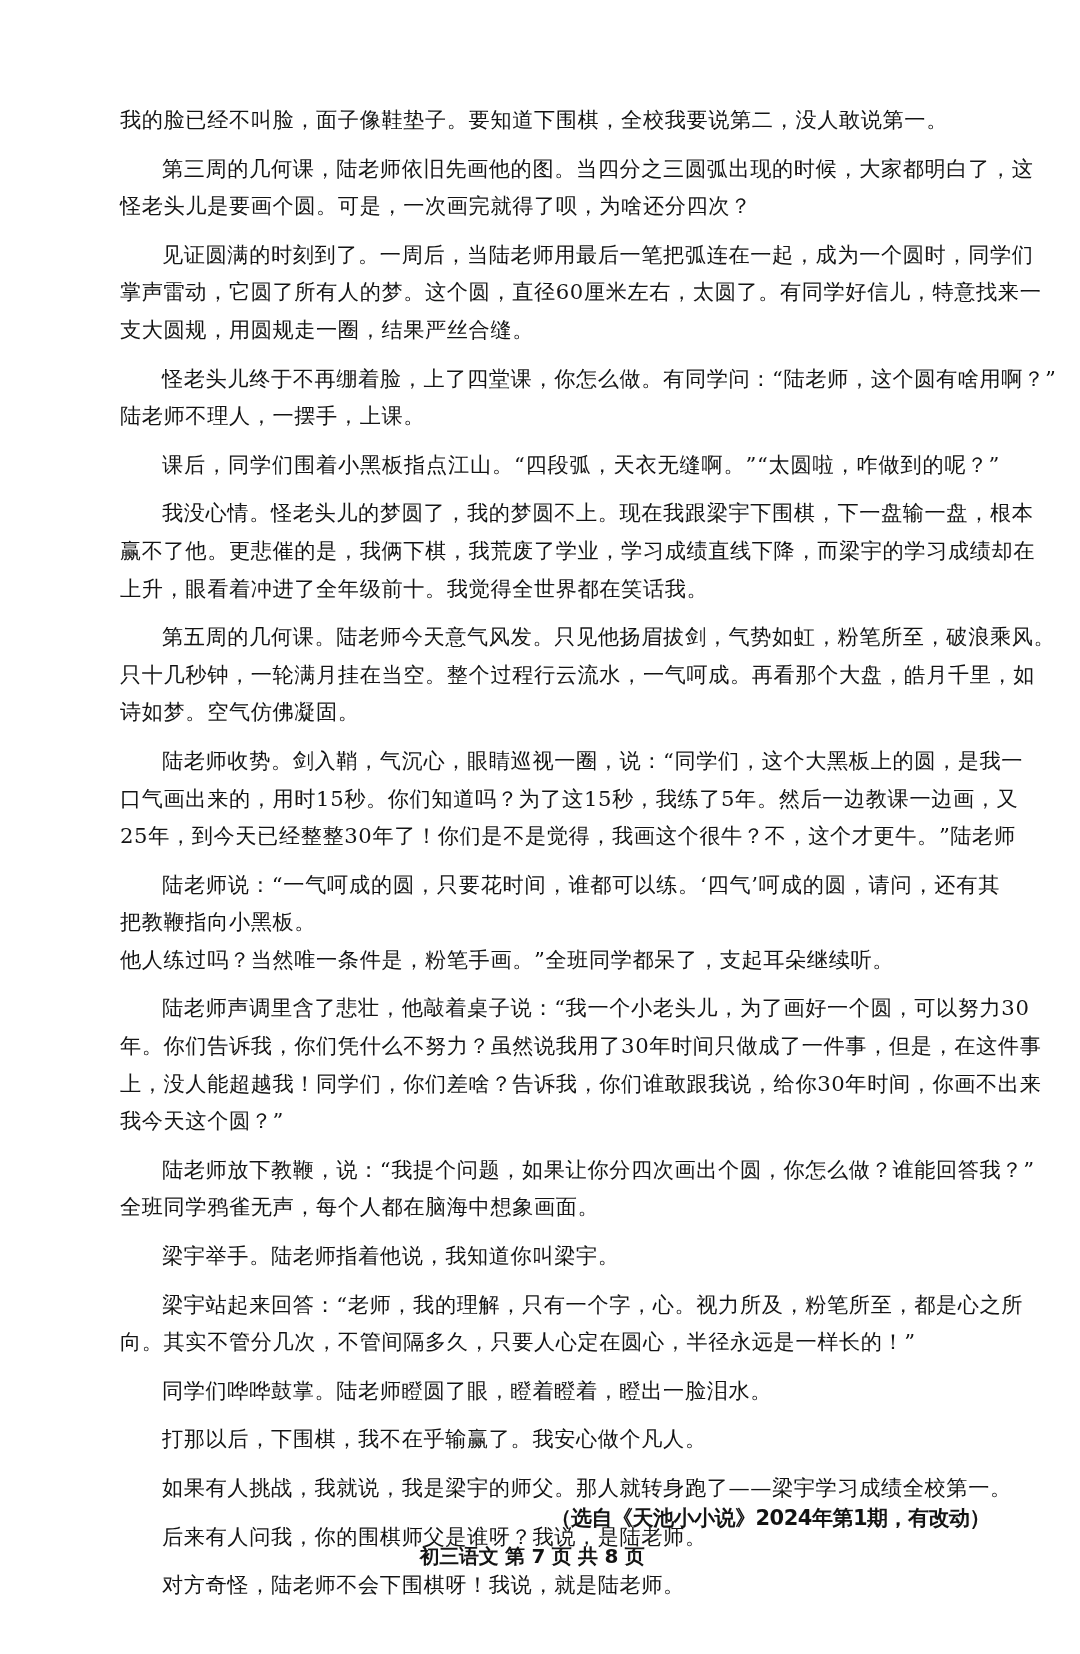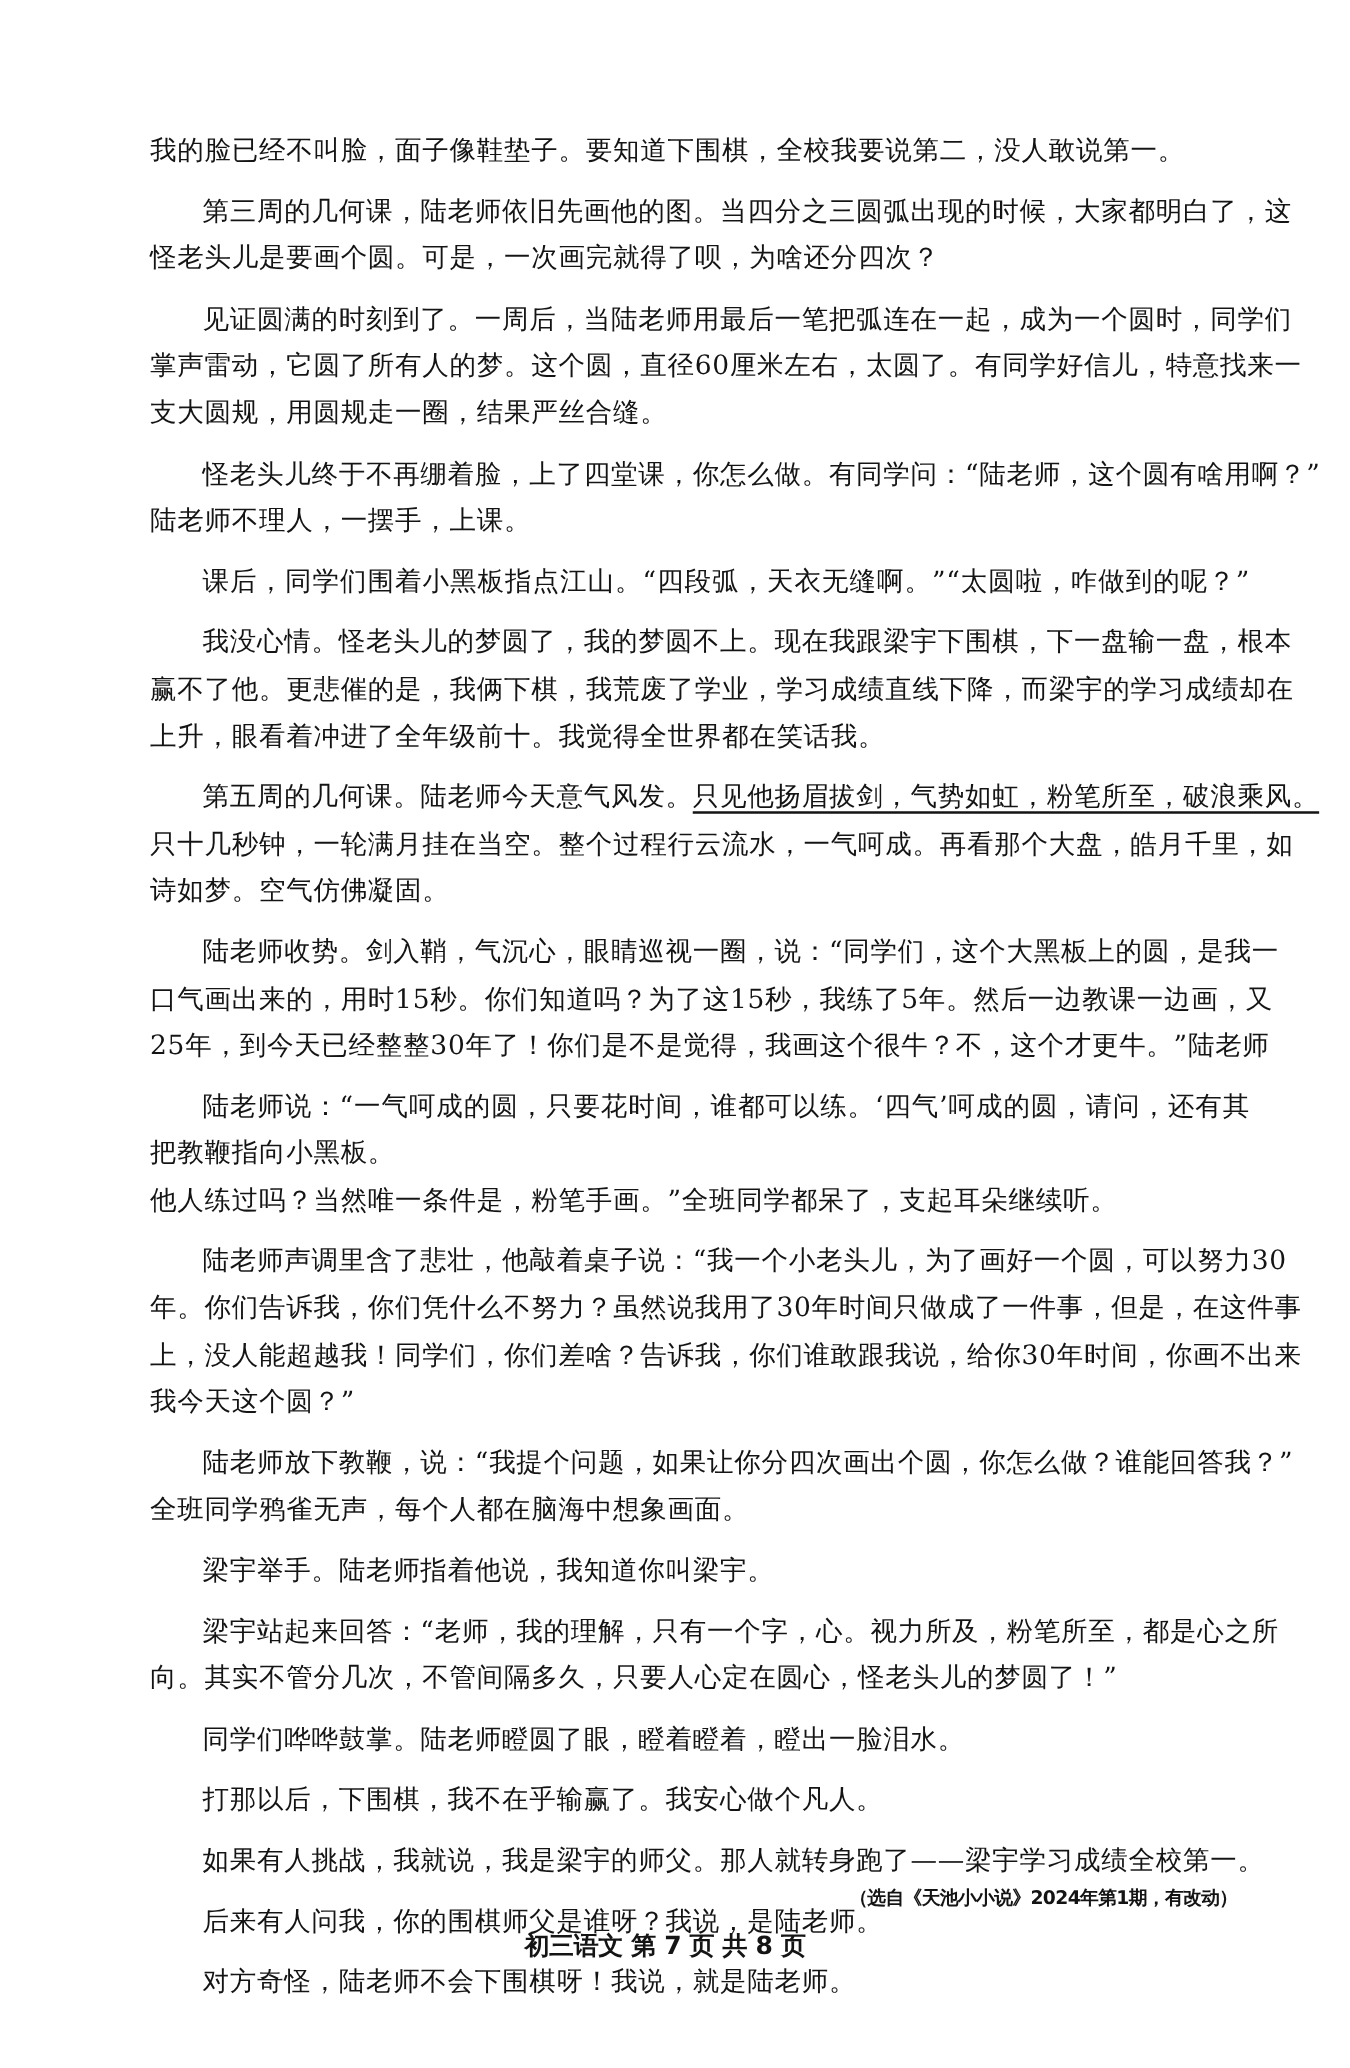--- a/index.html
+++ b/index.html
@@ -26,31 +26,30 @@
       line-height: 37.6px;
       font-size: 21.2px;
       white-space: nowrap;
       letter-spacing: 0.6px;
       text-align: justify;
       text-align-last: justify;
     }
     .line.indent { padding-left: 42px; margin-top: 11px; }
     .line.last { text-align-last: left; }
     .underline {
-      text-decoration: underline;
       text-decoration-thickness: 1.5px;
       text-underline-offset: 5px;
     }
     .source {
       position: absolute;
       right: 90px;
       top: 1500px;
       height: 36px;
       line-height: 36px;
-      font-size: 15px;
+      font-size: 21px;
       white-space: nowrap;
       font-family: "DejaVu Sans", "Liberation Sans", sans-serif;
       font-weight: bold;
       letter-spacing: -0.5px;
     }
     .footer {
       position: absolute;
       left: 0;
       width: 1080px;
       top: 1538px;
@@ -91,21 +90,21 @@
   <div class="line last">把教鞭指向小黑板。</div>
   <div class="line last">他人练过吗？当然唯一条件是，粉笔手画。”全班同学都呆了，支起耳朵继续听。</div>
   <div class="line indent">陆老师声调里含了悲壮，他敲着桌子说：“我一个小老头儿，为了画好一个圆，可以努力30</div>
   <div class="line">年。你们告诉我，你们凭什么不努力？虽然说我用了30年时间只做成了一件事，但是，在这件事</div>
   <div class="line">上，没人能超越我！同学们，你们差啥？告诉我，你们谁敢跟我说，给你30年时间，你画不出来</div>
   <div class="line last">我今天这个圆？”</div>
   <div class="line indent">陆老师放下教鞭，说：“我提个问题，如果让你分四次画出个圆，你怎么做？谁能回答我？”</div>
   <div class="line last">全班同学鸦雀无声，每个人都在脑海中想象画面。</div>
   <div class="line indent last">梁宇举手。陆老师指着他说，我知道你叫梁宇。</div>
   <div class="line indent">梁宇站起来回答：“老师，我的理解，只有一个字，心。视力所及，粉笔所至，都是心之所</div>
-  <div class="line last">向。其实不管分几次，不管间隔多久，只要人心定在圆心，怪老头儿的梦圆了！”</div>
+  <div class="line last">向。其实不管分几次，不管间隔多久，只要人心定在圆心，半径永远是一样长的！”</div>
   <div class="line indent last">同学们哗哗鼓掌。陆老师瞪圆了眼，瞪着瞪着，瞪出一脸泪水。</div>
   <div class="line indent last">打那以后，下围棋，我不在乎输赢了。我安心做个凡人。</div>
   <div class="line indent last">如果有人挑战，我就说，我是梁宇的师父。那人就转身跑了——梁宇学习成绩全校第一。</div>
   <div class="line indent last">后来有人问我，你的围棋师父是谁呀？我说，是陆老师。</div>
   <div class="line indent last">对方奇怪，陆老师不会下围棋呀！我说，就是陆老师。</div>
 </div>
 
 <div class="source">（选自《天池小小说》2024年第1期，有改动）</div>
 <div class="footer">初三语文  第 7 页 共 8 页</div>
 

